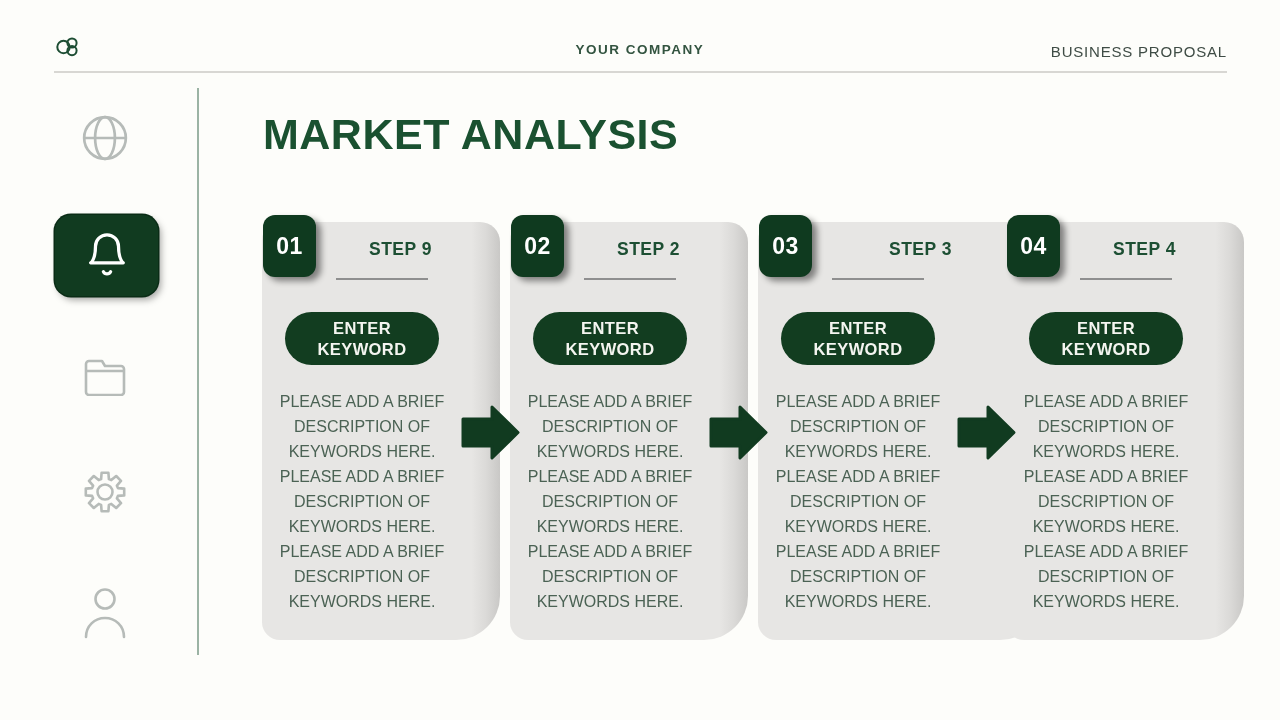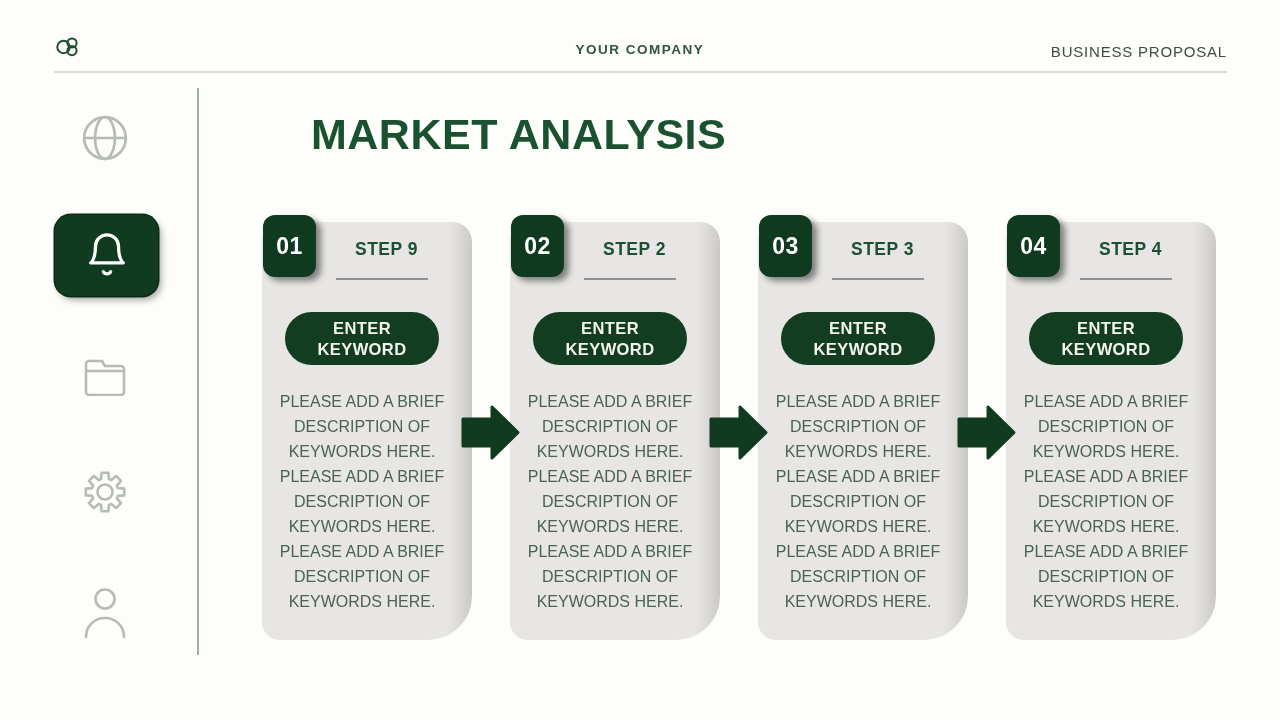--- a/index.html
+++ b/index.html
@@ -39,24 +39,24 @@
   .icon-user{left:79px;top:528px;}
   .bell-button{
     position:absolute;left:55px;top:158px;width:103px;height:81px;
     background:#113b20;border-radius:16px;
     box-shadow:0 0 0 1.5px #0a2c16, 3px 4px 7px rgba(0,0,0,.35);
     display:flex;align-items:center;justify-content:center;cursor:pointer;
   }
   
   .page-title{
     position:absolute;left:263px;top:110px;
-    font-size:43px;font-weight:800;letter-spacing:.5px;color:#1a5130;margin-left:48px;
+    font-size:43px;font-weight:800;letter-spacing:.5px;color:#1a5130;
   }
   .step-card{
-    position:absolute;top:222px;width:210px;height:418px;
+    position:absolute;top:222px;width:238px;height:418px;
     background:linear-gradient(90deg,#e7e6e4 0%,#e7e6e4 88%,#dbdad8 94%,#c9c8c6 100%);
     border-radius:18px 20px 44px 18px;
   }
   .step-badge{
     position:absolute;left:1px;top:-7px;width:53px;height:62px;
     background:#0f3a1f;border-radius:12px;
     box-shadow:5px 4px 6px rgba(0,0,0,.45);
     display:flex;align-items:center;justify-content:center;
     color:#ffffff;font-size:23px;font-weight:700;letter-spacing:.5px;
   }
@@ -168,21 +168,21 @@
 DESCRIPTION OF
 KEYWORDS HERE.
 PLEASE ADD A BRIEF
 DESCRIPTION OF
 KEYWORDS HERE.
 PLEASE ADD A BRIEF
 DESCRIPTION OF
 KEYWORDS HERE.</div>
 </div>
 
-<div class="step-card" style="left:758px;">
+<div class="step-card" style="left:758px;padding-left:48px;">
   <div class="step-badge">03</div>
   <div class="step-title">STEP 3</div>
   <div class="step-underline"></div>
   <div class="keyword-btn">ENTER
 KEYWORD</div>
   <div class="step-desc">PLEASE ADD A BRIEF
 DESCRIPTION OF
 KEYWORDS HERE.
 PLEASE ADD A BRIEF
 DESCRIPTION OF

